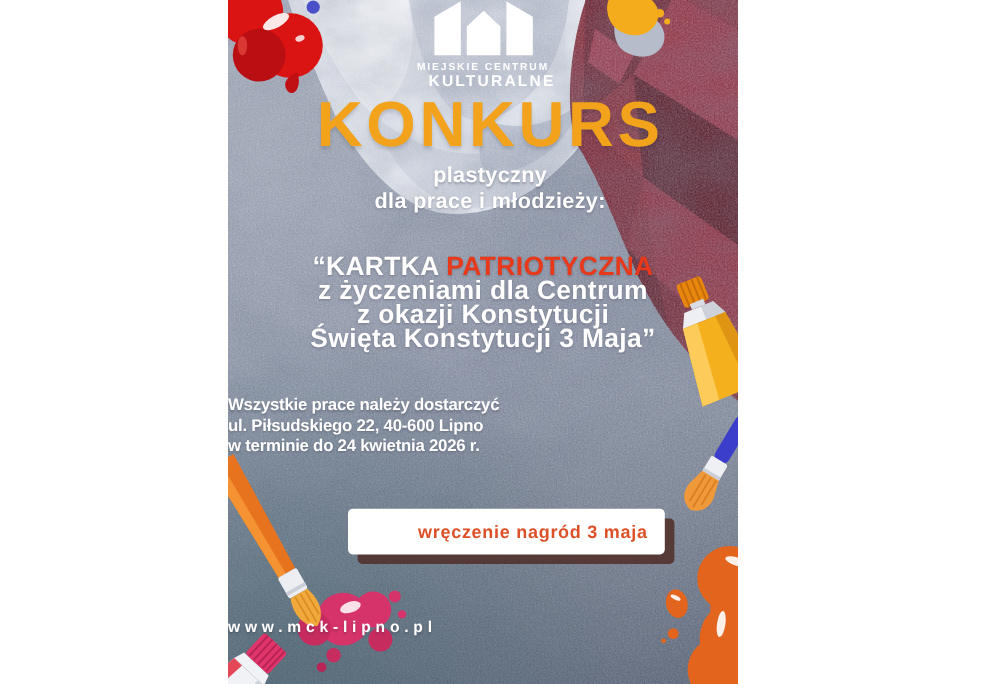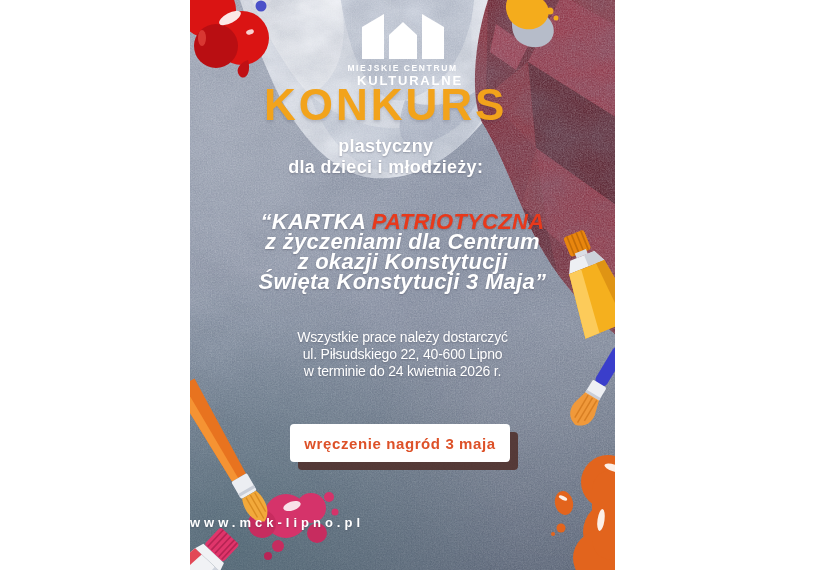--- a/index.html
+++ b/index.html
@@ -8,45 +8,45 @@
   .poster{position:absolute;left:190px;top:0;width:425px;height:570px;overflow:hidden;
           background:linear-gradient(155deg,#a3aab9 0%,#949cad 28%,#8a92a4 52%,#7e8798 74%,#6d7789 100%);}
   .layer{position:absolute;left:0;top:0;width:425px;height:570px;}
   .vignette{background:
       radial-gradient(circle at 10% 96%, rgba(44,88,94,0.32), transparent 42%),
       radial-gradient(circle at 14% 26%, rgba(255,255,255,0.10), transparent 40%),
       radial-gradient(circle at 88% 70%, rgba(255,255,255,0.06), transparent 35%),
       linear-gradient(to bottom, transparent 58%, rgba(38,48,64,0.22) 100%);}
   .content{position:absolute;left:0;top:0;width:425px;height:570px;}
 
-  .logo{position:absolute;top:13px;left:0;width:100%;display:flex;flex-direction:column;align-items:center;color:#fff;}
+  .logo{position:absolute;top:0;left:0;width:100%;display:flex;flex-direction:column;align-items:center;color:#fff;}
   .logo-mark{width:84px;height:47px;}
   .logo-line1{margin-top:3px;font-size:8.5px;font-weight:700;letter-spacing:1.6px;}
   .logo-line2{font-size:13px;font-weight:700;letter-spacing:1.8px;margin-left:15px;}
 
   .heading{position:absolute;left:74px;top:80px;text-align:left;}
-  .konkurs{font-size:44px;line-height:50px;font-weight:800;color:#F2A31B;letter-spacing:3px;
+  .konkurs{font-size:53px;line-height:50px;font-weight:800;color:#F2A31B;letter-spacing:3px;
            text-shadow:0 2px 3px rgba(40,40,60,0.18);}
   .subtitle{font-size:18px;line-height:21px;font-weight:800;color:#fff;letter-spacing:0.3px;
             text-shadow:0 1px 2px rgba(40,40,60,0.3);text-align:center;}
   .subtitle.first{margin-top:6px;}
 
   .contest-title{position:absolute;top:212px;left:0;width:100%;text-align:center;
                  font-size:22px;line-height:20px;font-weight:800;color:#fff;letter-spacing:0.3px;
-                 text-shadow:0 1px 2px rgba(40,40,60,0.3);font-style:italic;}
+                 text-shadow:0 1px 2px rgba(40,40,60,0.3);}
   .hl-red{color:#E8391B;}
 
-  .submission{position:absolute;top:329px;left:0;width:100%;text-align:center;
-              font-size:14px;line-height:17px;font-weight:400;color:#fff;letter-spacing:-0.2px;
+  .submission{position:absolute;top:329px;left:0;width:100%;
+              font-size:14px;line-height:17px;font-weight:700;color:#fff;letter-spacing:-0.2px;
               text-shadow:0 1px 2px rgba(40,40,60,0.3);}
 
   .award-badge{position:absolute;left:100px;top:424px;width:220px;height:38px;background:#ffffff;
                border-radius:4px;box-shadow:8px 8px 0 rgba(80,48,43,0.88);
                display:flex;align-items:center;justify-content:center;
-               font-size:15px;font-weight:800;color:#DD5128;letter-spacing:0.6px;}
+               font-size:15px;font-weight:800;color:#DD5128;letter-spacing:0.6px;padding-left:44px;}
 
   .website{position:absolute;top:515px;left:0;width:100%;text-align:left;
            font-size:13px;font-weight:700;color:#fff;letter-spacing:4px;
            text-shadow:0 1px 2px rgba(40,40,60,0.3);}
 </style>
 </head>
 <body>
 
 <div class="stage">
   <div class="poster">
@@ -190,21 +190,21 @@
           <path fill="#ffffff" d="M27,46 L27,22 L41,9 L55,22 L55,46 Z"></path>
           <path fill="#ffffff" d="M60,46 L60,1 L82,14 L82,46 Z"></path>
         </svg>
         <div class="logo-line1">MIEJSKIE CENTRUM</div>
         <div class="logo-line2">KULTURALNE</div>
       </div>
 
       <div class="heading">
         <div class="konkurs">KONKURS</div>
         <div class="subtitle first">plastyczny</div>
-        <div class="subtitle">dla dzieci i młodzieży:</div>
+        <div class="subtitle">dla prace i młodzieży:</div>
       </div>
 
       <div class="contest-title">
         <div><span>“KARTKA </span><span class="hl-red">PATRIOTYCZNA</span></div>
         <div>z życzeniami dla Centrum</div>
         <div>z okazji Konstytucji</div>
         <div>Święta Konstytucji 3 Maja”</div>
       </div>
 
       <div class="submission">

